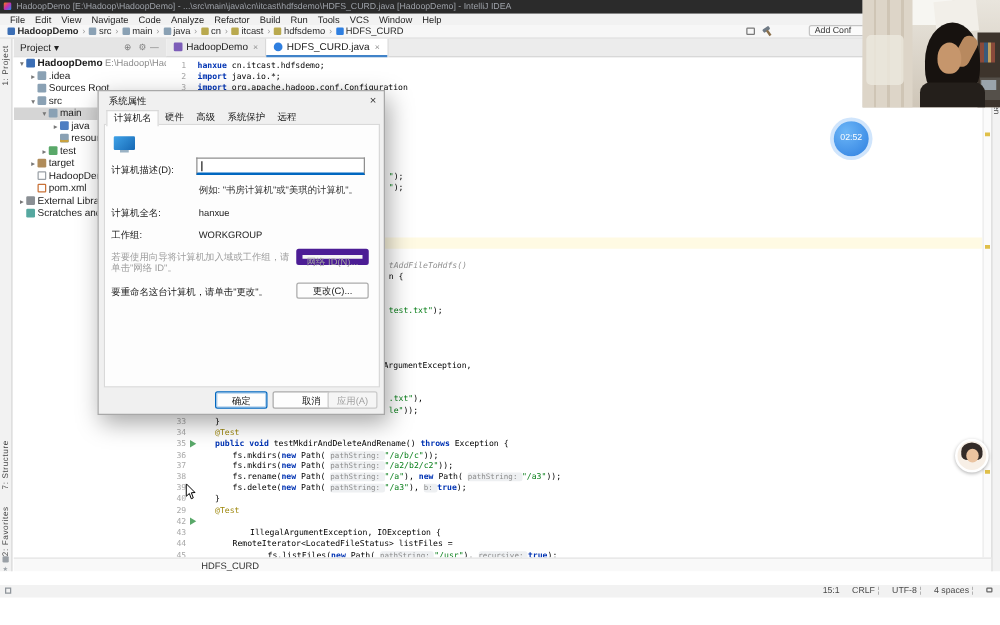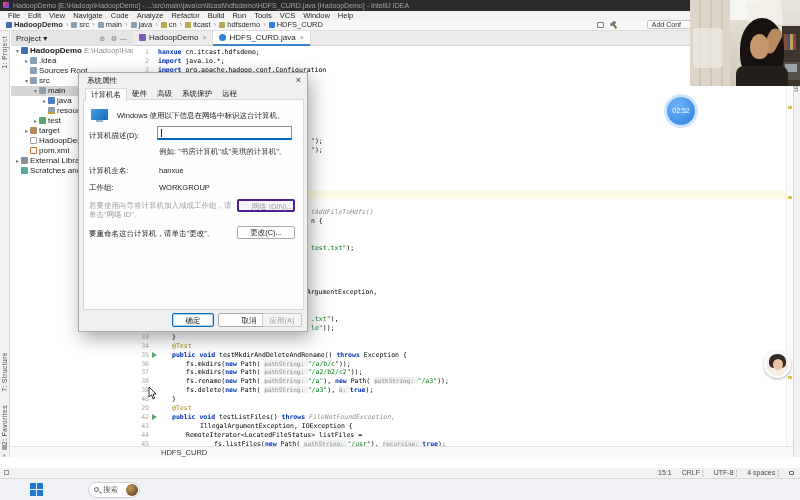--- a/index.html
+++ b/index.html
@@ -137,22 +137,22 @@
   #dlg-pcicon::after { content:""; position:absolute; left:5px; top:11px; width:7px; height:2px; background:#9ab2c4; }
   #dlg-intro { position:absolute; left:38px; top:38px; width:178px; }
   #lbl-desc { position:absolute; left:10px; top:58px; }
   #desc-input { position:absolute; left:78px; top:53px; width:135px; height:14px; background:#fff;
                 border:1px solid #8f8f8f; border-bottom:2px solid #0067c0; }
   #desc-input .caret { position:absolute; left:3px; top:2px; width:1px; height:8px; background:#222; }
   #desc-hint { position:absolute; left:80px; top:74px; color:#333; }
   #lbl-fullname { position:absolute; left:10px; top:93px; } #val-fullname { position:absolute; left:80px; top:93px; }
   #lbl-workgroup { position:absolute; left:10px; top:110px; } #val-workgroup { position:absolute; left:80px; top:110px; }
   #dlg-domain-text { position:absolute; left:10px; top:128px; width:145px; color:#9d9d9d; line-height:9px; }
-  #btn-netid { position:absolute; left:158px; top:126px; width:58px; height:13px; background:#f5f5f5; border:2px solid #4c1d95;
-               color:#a0a0a0; text-align:right; line-height:12px; border-radius:2px; }
+  #btn-netid { position:absolute; left:158px; top:126px; width:58px; height:13px; background:#f5f5f5; border:5px solid #4c1d95;
+               color:#a0a0a0; text-align:center; line-height:12px; border-radius:2px; }
   #dlg-rename-text { position:absolute; left:10px; top:156px; width:150px; }
   #btn-change { position:absolute; left:158px; top:153px; width:58px; height:13px; background:#fdfdfd; border:1px solid #ababab;
                 text-align:center; line-height:12px; border-radius:2px; }
   .dbtn { position:absolute; top:240px; height:14px; background:#fdfdfd; border:1px solid #ababab; border-radius:2px;
           text-align:center; line-height:13px; font-size:7.5px; }
   #btn-ok { left:93px; width:42px; border:1px solid #0067c0; box-shadow:0 0 0 1px #b5d3ee inset; }
   #btn-cancel { left:139px; width:62px; }
   #btn-apply { left:183px; width:40px; color:#a0a0a0; background:#f5f5f5; border-color:#c9c9c9; }
 
   
@@ -263,21 +263,20 @@
       <div class="lnum" style="top: 331px;">38</div>
       <div class="cline" style="top: 331px; left: 53px;"><span class="tk-p">fs.rename(</span><span class="tk-kw">new </span><span class="tk-p">Path( </span><span class="tk-hint">pathString: </span><span class="tk-str">"/a"</span><span class="tk-p">), </span><span class="tk-kw">new </span><span class="tk-p">Path( </span><span class="tk-hint">pathString: </span><span class="tk-str">"/a3"</span><span class="tk-p">));</span></div>
       <div class="lnum" style="top: 340px;">39</div>
       <div class="cline" style="top: 340px; left: 53px;"><span class="tk-p">fs.delete(</span><span class="tk-kw">new </span><span class="tk-p">Path( </span><span class="tk-hint">pathString: </span><span class="tk-str">"/a3"</span><span class="tk-p">), </span><span class="tk-hint">b: </span><span class="tk-kw">true</span><span class="tk-p">);</span></div>
       <div class="lnum" style="top: 349px;">40</div>
       <div class="cline" style="top: 349px; left: 39px;"><span class="tk-p">}</span></div>
       <div class="lnum" style="top: 358px;">29</div>
       <div class="cline" style="top: 358px; left: 39px;"><span class="tk-ann">@Test</span></div>
       <div class="lnum" style="top: 367px;">42</div>
       <div class="runbtn" style="top: 368px;"></div>
-      <div class="cline" style="top: 367px; left: 39px;"><span class="tk-kw">public void </span><span class="tk-p">testListFiles() </span><span class="tk-kw">throws </span><span class="tk-ghost">FileNotFoundException,</span></div>
       <div class="lnum" style="top: 376px;">43</div>
       <div class="cline" style="top: 376px; left: 67px;"><span class="tk-p">IllegalArgumentException, IOException {</span></div>
       <div class="lnum" style="top: 385px;">44</div>
       <div class="cline" style="top: 385px; left: 53px;"><span class="tk-p">RemoteIterator&lt;LocatedFileStatus&gt; listFiles =</span></div>
       <div class="lnum" style="top: 394px;">45</div>
       <div class="cline" style="top: 394px; left: 81px;"><span class="tk-p">fs.listFiles(</span><span class="tk-kw">new </span><span class="tk-p">Path( </span><span class="tk-hint">pathString: </span><span class="tk-str">"/usr"</span><span class="tk-p">), </span><span class="tk-hint">recursive: </span><span class="tk-kw">true</span><span class="tk-p">);</span></div>
       <div class="cline" style="top: 91px; left: 178px;"><span class="tk-str">"</span><span class="tk-p">);</span></div>
       <div class="cline" style="top: 100px; left: 178px;"><span class="tk-str">"</span><span class="tk-p">);</span></div>
       <div class="cline" style="top: 162px; left: 178px;"><span class="tk-ghost">tAddFileToHdfs()</span></div>
       <div class="cline" style="top: 171px; left: 178px;"><span class="tk-p">n {</span></div>
@@ -304,51 +303,33 @@
     <span class="lft"></span>
     <span class="rgt">
       <span>15:1</span>
       <span class="gap">CRLF</span><span class="pipe"> ¦</span>
       <span class="gap">UTF-8</span><span class="pipe"> ¦</span>
       <span class="gap">4 spaces</span><span class="pipe"> ¦</span>
       <span class="lock"></span>
     </span>
   </div>
 
-  <div id="taskbar">
-    <div id="start">
-        <i></i>
-        <i></i>
-        <i></i>
-        <i></i>
-      </div>
-    <div id="searchbox">
-      <span class="mag">
-          <i></i>
-        </span>
-      <span class="stext">搜索</span>
-      <span class="simg"></span>
-    </div>
-    <div id="tbicons"></div>
-
-  </div>
 
   <div id="dlg">
     <div id="dlg-title">系统属性</div>
     <div id="dlg-close">×</div>
     <div id="dlg-tabs">
         <div class="dtab active">计算机名</div>
         <div class="dtab">硬件</div>
         <div class="dtab">高级</div>
         <div class="dtab">系统保护</div>
         <div class="dtab">远程</div>
       </div>
     <div id="dlg-page"></div>
     <div id="dlg-pcicon"></div>
-    <div id="dlg-intro">Windows 使用以下信息在网络中标识这台计算机。</div>
     <div id="lbl-desc">计算机描述(D):</div>
     <div id="desc-input">
         <span class="caret"></span>
       </div>
     <div id="desc-hint">例如: "书房计算机"或"美琪的计算机"。</div>
     <div id="lbl-fullname">计算机全名:</div>
     <div id="val-fullname">hanxue</div>
     <div id="lbl-workgroup">工作组:</div>
     <div id="val-workgroup">WORKGROUP</div>
     <div id="dlg-domain-text">若要使用向导将计算机加入域或工作组，请单击"网络 ID"。</div>

